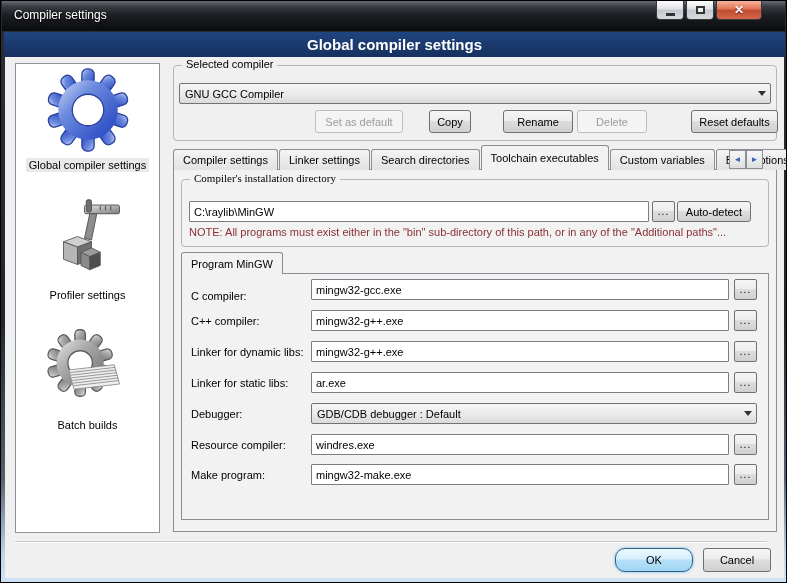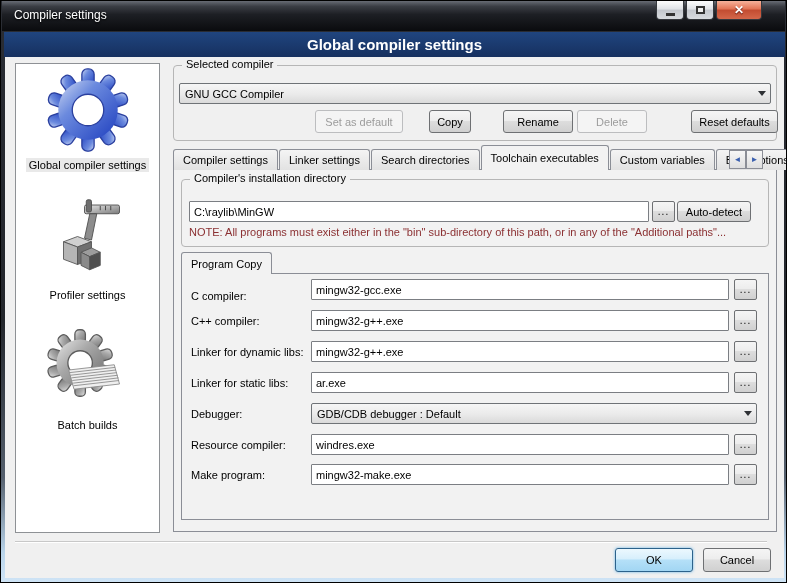--- a/index.html
+++ b/index.html
@@ -37,21 +37,21 @@
   .combo{box-sizing:border-box;border:1px solid #6f7377;border-radius:2px;height:21px;
     background:linear-gradient(#f6f6f6,#eaeaea 55%,#dadada);display:flex;align-items:center;cursor:default;}
   .combo .val{padding-left:5px;white-space:nowrap;overflow:hidden;}
   .combo .arr{margin-left:auto;width:16px;display:flex;align-items:center;justify-content:center;}
   .tri{width:0;height:0;border-left:4px solid transparent;border-right:4px solid transparent;border-top:5px solid #2e3135;}
   
   .btn{box-sizing:border-box;border:1px solid #6e7073;border-radius:3px;height:23px;
     background:linear-gradient(#f5f5f5,#ededed 45%,#dddddd 50%,#d0d0d0);
     display:flex;align-items:center;justify-content:center;cursor:default;white-space:nowrap;}
   .btn.disabled{color:#9c9c9c;border-color:#bcbdbf;background:#f4f4f4;}
-  .btn.ok{border-color:#2c628b;background:linear-gradient(#ecf8fe,#d7effc 45%,#b5e0f8 50%,#a2d6f3);box-shadow:0 0 3px #69b5e6;}
+  .btn.ok{border-color:#2c628b;background:linear-gradient(#ecf8fe,#d7effc 45%,#b5e0f8 50%,#a2d6f3);box-shadow:0 0 3px #69b5e6;border-radius:10px;}
   .btn.small{width:23px;height:21px;border-radius:2px;font-size:10px;letter-spacing:1px;}
   
   .tabs{position:absolute;display:flex;align-items:flex-end;z-index:3;}
   .tab{box-sizing:border-box;height:21px;padding:0 9px;border:1px solid #8b8e96;border-bottom:none;border-radius:3px 3px 0 0;
     background:linear-gradient(#f4f4f4,#e2e2e2);display:flex;align-items:center;cursor:default;margin-right:1px;white-space:nowrap;}
   .tab.active{height:25px;background:#f2f2f2;position:relative;z-index:4;}
   .tabscroll{position:absolute;display:flex;z-index:3;}
   .tsbtn{width:17px;height:19px;box-sizing:border-box;border:1px solid #8b8e96;background:linear-gradient(#f7f7f7,#dedede);
     display:flex;align-items:center;justify-content:center;color:#3a5fae;font-size:8px;cursor:default;}
   .panel{position:absolute;border:1px solid #8b8e96;background:#f2f2f2;box-sizing:border-box;z-index:1;}
@@ -238,34 +238,34 @@
           <span>◄</span>
         </div>
       <div class="tsbtn">
           <span>►</span>
         </div>
     </div>
 
     <div class="panel" style="left:168px;top:112px;width:604px;height:363px;"></div>
 
     <div class="group" style="left:176px;top:122px;width:588px;height:68px;z-index:2;">
-      <span class="legend" style="background:#f2f2f2;">Compiler's installation directory</span>
+      <span class="legend" style="background:#f2f2f2;font-family:Liberation Serif, serif;">Compiler's installation directory</span>
     </div>
     <input class="txt" style="position: absolute; left: 184px; top: 144px; width: 460px; z-index: 2;" value="C:\raylib\MinGW">
     <div class="btn small" style="position:absolute;left:647px;top:144px;z-index:2;">
         <span>...</span>
       </div>
     <div class="btn" style="position:absolute;left:672px;top:144px;width:74px;height:21px;z-index:2;">
         <span>Auto-detect</span>
       </div>
     <div class="note" style="left:184px;top:169px;color:#8b3032;z-index:2;">NOTE: All programs must exist either in the "bin" sub-directory of this path, or in any of the "Additional paths"...</div>
 
     <div class="tabs" style="left:176px;top:195px;height:22px;z-index:3;">
       <div class="tab active" style="height:22px;">
-          <span>Program Copy</span>
+          <span>Program MinGW</span>
         </div>
     </div>
     <div class="panel" style="left:176px;top:216px;width:588px;height:247px;z-index:2;"></div>
 
     <span class="rowlbl" style="left:186px;top:228px;z-index:3;">C compiler:</span>
     <input class="txt" style="position: absolute; left: 306px; top: 222px; width: 418px; z-index: 3;" value="mingw32-gcc.exe">
     <div class="btn small" style="position:absolute;left:729px;top:222px;z-index:3;">
         <span>...</span>
       </div>
 

